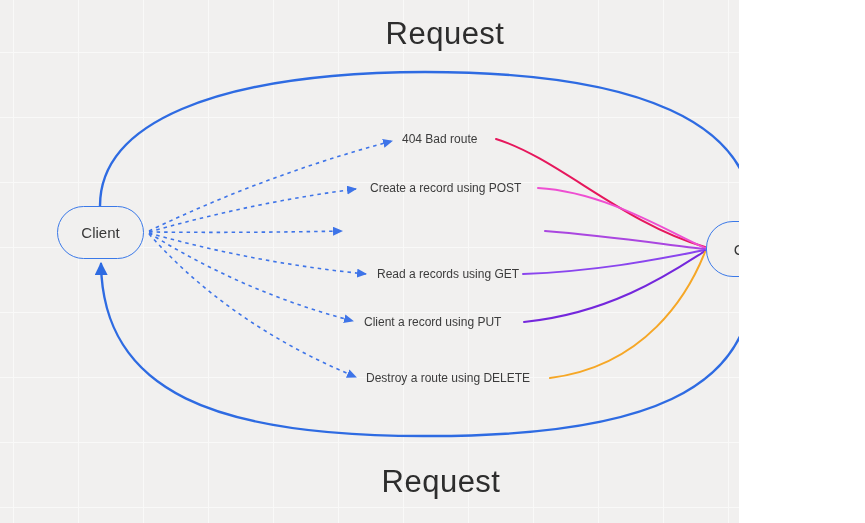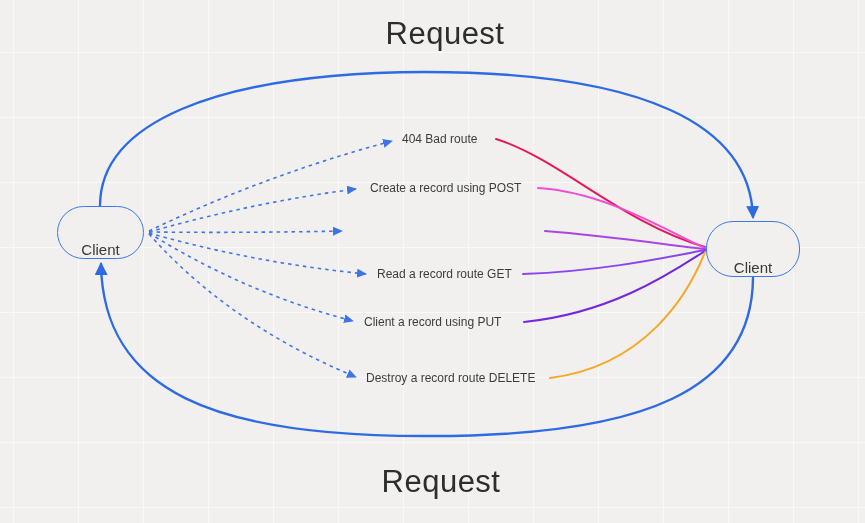--- a/index.html
+++ b/index.html
@@ -1,19 +1,19 @@
 <!DOCTYPE html>
 <html><head>
 <meta charset="utf-8">
 <style>
   html,body{margin:0;padding:0;}
   body{font-family:"Liberation Sans","DejaVu Sans",sans-serif;}
   .canvas{
     position:relative;
-    width:865px;height:523px;
+    width:739px;height:523px;
     overflow:hidden;
     background-color:#f1f0ef;
     background-image:
       linear-gradient(to right,#f9f9f8 1px,transparent 1px),
       linear-gradient(to bottom,#f9f9f8 1px,transparent 1px);
     background-size:65px 65px;
     background-position:13px 52px;
   }
   svg.layer{position:absolute;left:0;top:0;}
   .arc,.dashed,.edge{fill:none;}
@@ -22,21 +22,21 @@
   .edge{stroke-width:2px;stroke-linecap:round;}
   .title{
     position:absolute;width:210px;text-align:center;
     font-size:31px;color:#2d2d2d;letter-spacing:.5px;
   }
   .node{
     position:absolute;
     border:1.8px solid #3b79e8;
     border-radius:27px;
     background:#f1f0ef;
-    display:flex;align-items:flex-end;justify-content:center;
+    display:flex;align-items:center;justify-content:center;
     font-size:15px;color:#383838;
     box-sizing:border-box;
   }
   .node-client{left:57px;top:206px;width:87px;height:53px;}
   .node-server{left:706px;top:221px;width:94px;height:56px;}
   .route-label{
     position:absolute;height:20px;line-height:20px;
     font-size:12px;color:#3c3c3c;white-space:nowrap;
   }
 </style>
@@ -78,17 +78,17 @@
 
   <div class="node node-client">
     <span>Client</span>
   </div>
   <div class="node node-server">
     <span>Client</span>
   </div>
 
   <div class="route-label" style="left:402px;top:129px">404 Bad route</div>
   <div class="route-label" style="left:370px;top:178px">Create a record using POST</div>
-  <div class="route-label" style="left:377px;top:264px">Read a record route GET</div>
+  <div class="route-label" style="left:377px;top:264px">Read a records using GET</div>
   <div class="route-label" style="left:364px;top:312px">Client a record using PUT</div>
-  <div class="route-label" style="left:366px;top:368px">Destroy a record route DELETE</div>
+  <div class="route-label" style="left:366px;top:368px">Destroy a route using DELETE</div>
 
 </div>
 
 </body></html>

